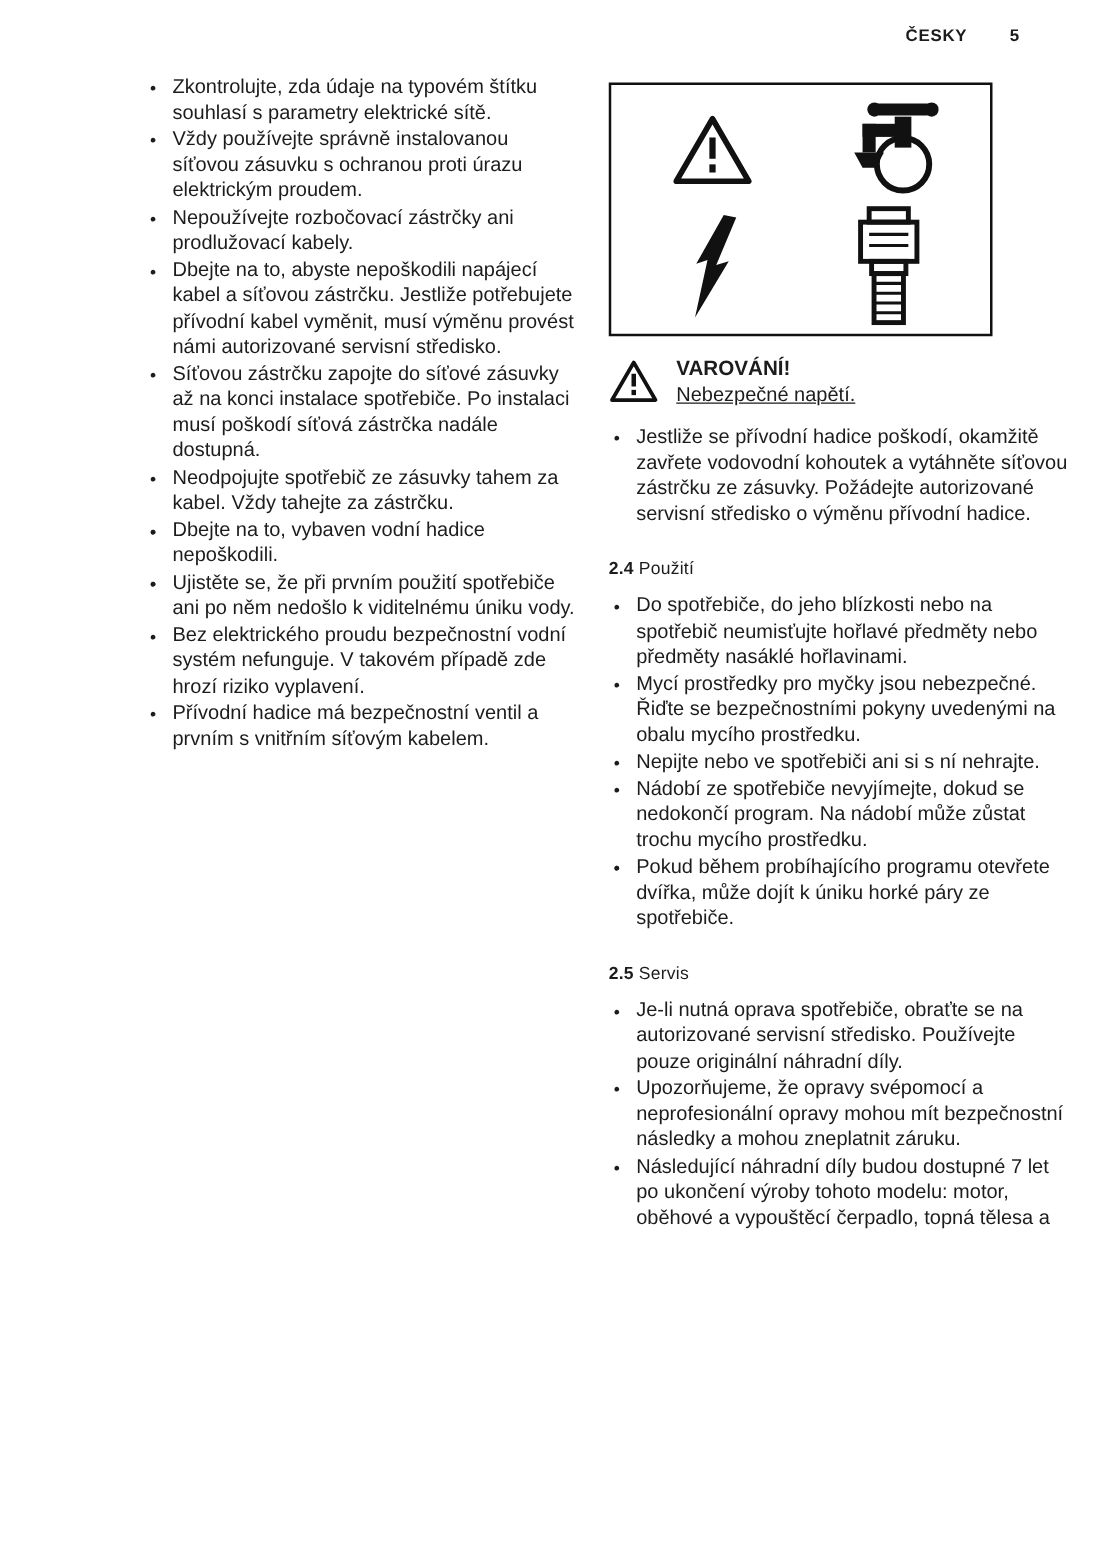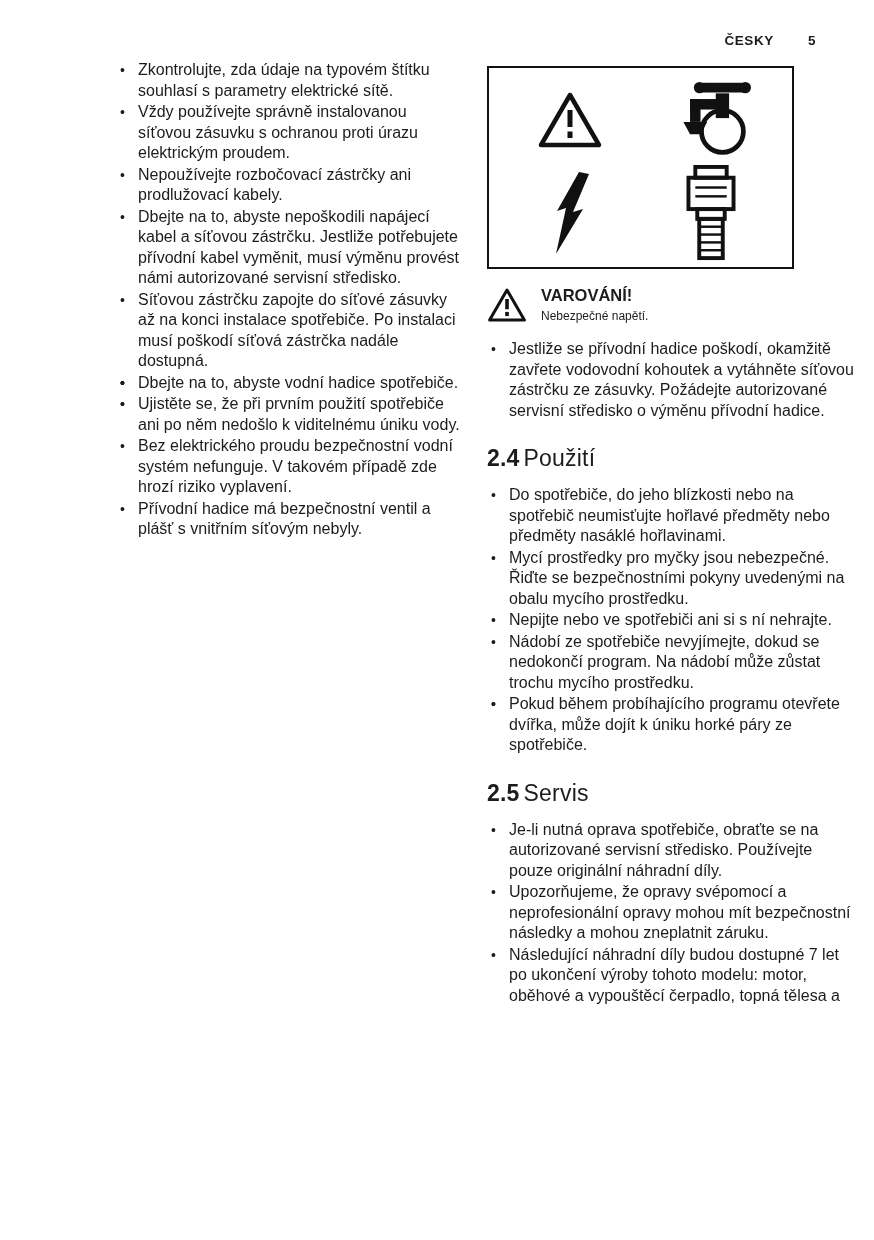--- a/index.html
+++ b/index.html
@@ -10,21 +10,21 @@
     -webkit-font-smoothing: antialiased;
   }
   .page {
     position: relative;
     width: 874px; height: 1240px;
     background: #ffffff;
     overflow: hidden;
   }
   .page-header {
     position: absolute;
-    top: 33px; right: 58px;
+    top: 21px; right: 58px;
     display: flex; gap: 34px;
     font-size: 13.5px; font-weight: 700;
     letter-spacing: 0.6px;
   }
   .columns {
     position: absolute;
     top: 60px; left: 116px;
     display: flex;
     gap: 26px;
   }
@@ -42,21 +42,21 @@
   }
   ul.bullets li .dot {
     position: absolute;
     left: 4px; top: 0;
     font-size: 14px;
   }
 
   
   .section-heading {
     margin: 24px 0 13px 0;
-    font-size: 23px;
+    font-size: 14px;
     font-weight: 400;
     letter-spacing: 0.2px;
   }
   .section-heading .sec-num { font-weight: 700; margin-right: 4px; }
 
   
   .icon-box {
     width: 307px;
     height: 203px;
     border: 2px solid #111;
@@ -73,21 +73,21 @@
 
   
   .warning-block {
     display: flex;
     align-items: flex-start;
     gap: 14px;
     margin: 16px 0 12px 0;
   }
   .warning-block .warning-icon { flex: none; padding-top: 2px; }
   .warning-title { font-size: 16.5px; font-weight: 700; line-height: 21px; }
-  .warning-subtitle { font-size: 12px; line-height: 21px; }
+  .warning-subtitle { font-size: 16px; line-height: 21px; text-decoration: underline; }
 </style>
 </head>
 <body>
 
 <div class="page">
 
   <header class="page-header">
     <span>ČESKY</span>
     <span>5</span>
   </header>
@@ -118,52 +118,53 @@
             <span class="txt">Dbejte na to, abyste nepoškodili napájecí kabel a síťovou zástrčku. Jestliže potřebujete přívodní kabel vyměnit, musí výměnu provést námi autorizované servisní středisko.</span>
           </li>
 
           <li>
             <span class="dot">•</span>
             <span class="txt">Síťovou zástrčku zapojte do síťové zásuvky až na konci instalace spotřebiče. Po instalaci musí poškodí síťová zástrčka nadále dostupná.</span>
           </li>
 
           <li>
             <span class="dot">•</span>
-          </li>
-
-          <li>
-            <span class="dot">•</span>
-          </li>
-        </ul>
-
-
-      <ul class="bullets">
-
-          <li>
-            <span class="dot">•</span>
-            <span class="txt">Dbejte na to, abyste vodní hadice spotřebiče.</span>
+            <span class="txt">Neodpojujte spotřebič ze zásuvky tahem za kabel. Vždy tahejte za zástrčku.</span>
+          </li>
+
+          <li>
+            <span class="dot">•</span>
+          </li>
+        </ul>
+
+
+      <ul class="bullets">
+
+          <li>
+            <span class="dot">•</span>
+            <span class="txt">Dbejte na to, vybaven vodní hadice nepoškodili.</span>
           </li>
 
           <li>
             <span class="dot">•</span>
           </li>
 
           <li>
             <span class="dot">•</span>
             <span class="txt">Ujistěte se, že při prvním použití spotřebiče ani po něm nedošlo k viditelnému úniku vody.</span>
           </li>
 
           <li>
             <span class="dot">•</span>
             <span class="txt">Bez elektrického proudu bezpečnostní vodní systém nefunguje. V takovém případě zde hrozí riziko vyplavení.</span>
           </li>
 
           <li>
             <span class="dot">•</span>
-            <span class="txt">Přívodní hadice má bezpečnostní ventil a plášť s vnitřním síťovým nebyly.</span>
+            <span class="txt">Přívodní hadice má bezpečnostní ventil a prvním s vnitřním síťovým kabelem.</span>
           </li>
         </ul>
 
     </div>
 
     <div class="col col-right">
 
       <div class="icon-box">
         <div class="cell">
           <svg width="66" height="60" viewBox="0 0 66 60" aria-hidden="true">

